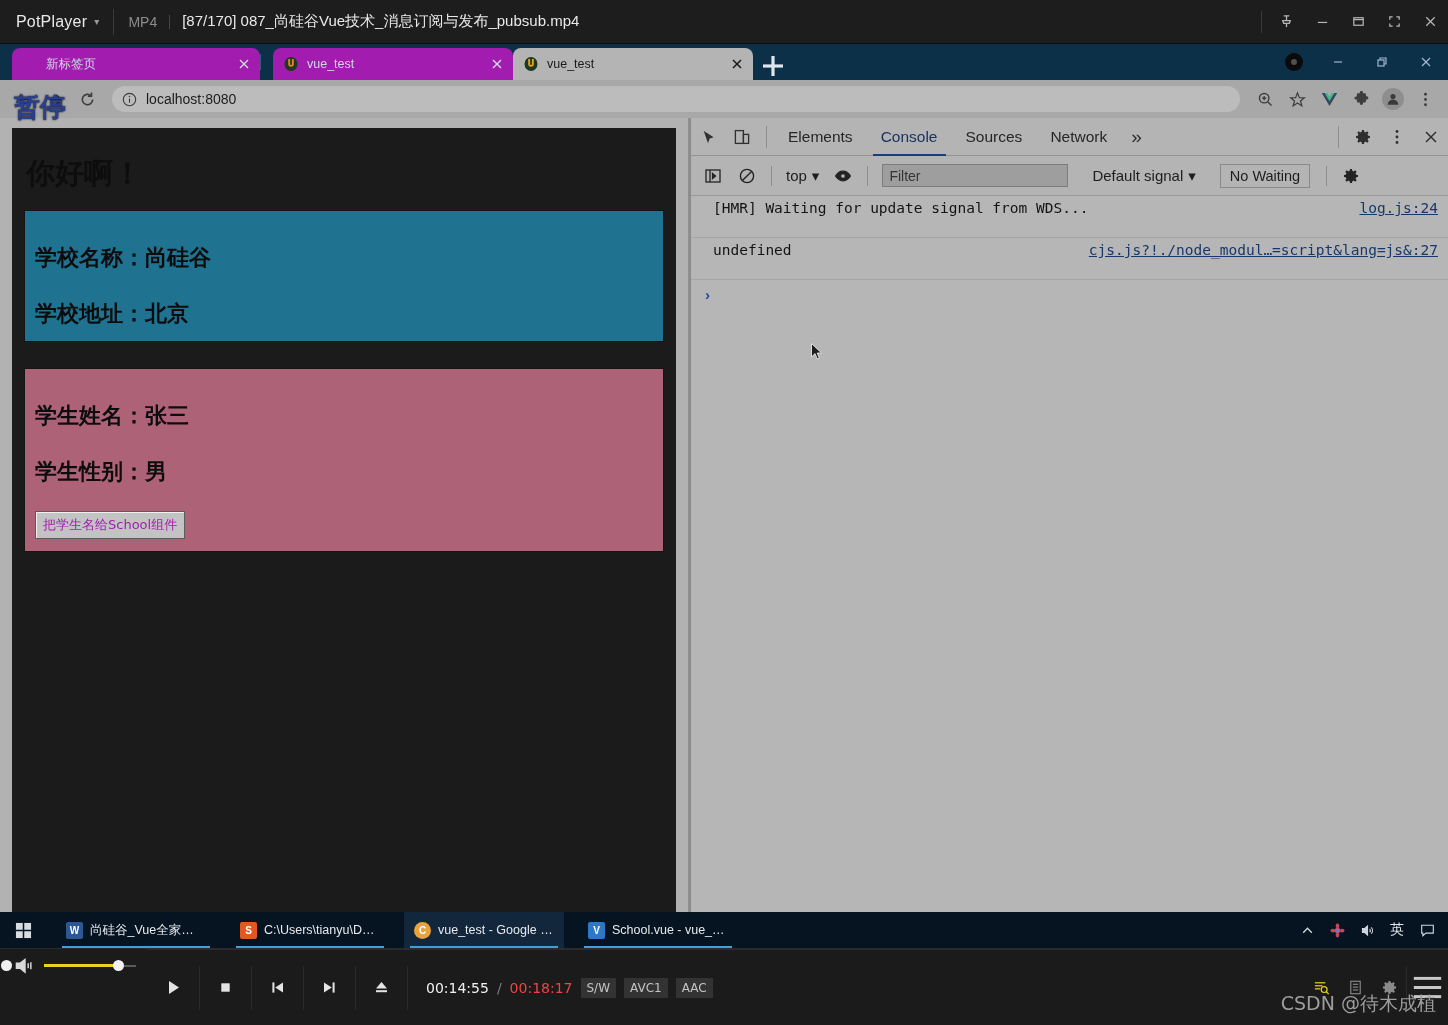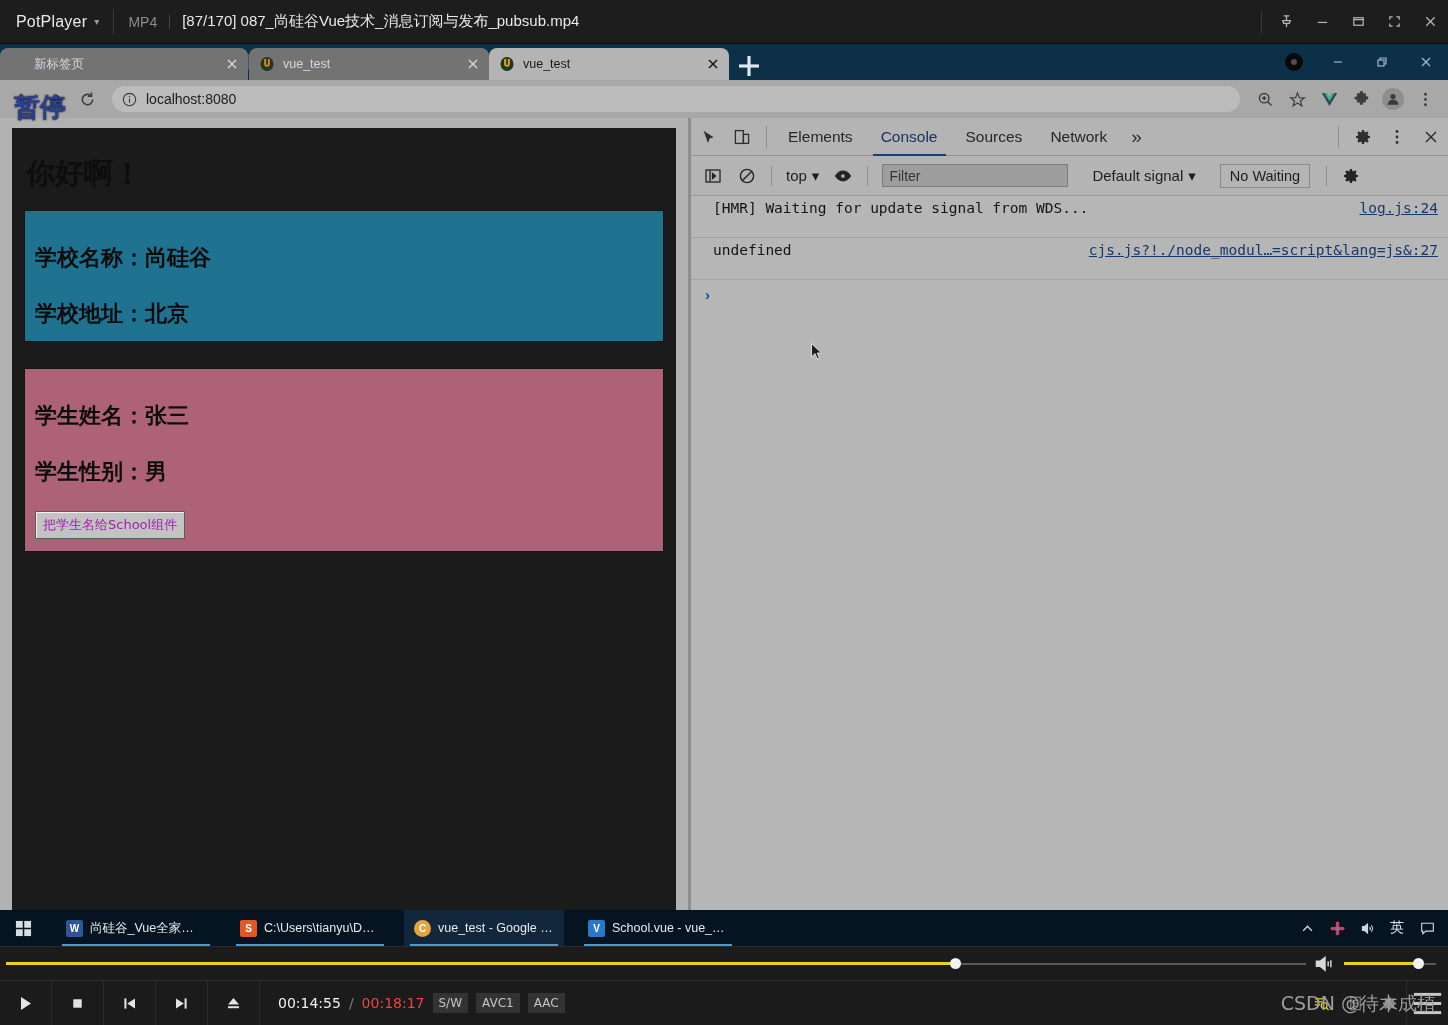--- a/index.html
+++ b/index.html
@@ -29,21 +29,21 @@
 
   
   #chrome-window{ position:absolute; left:0; top:0; width:1448px; height:868px;
                   display:flex; flex-direction:column; background:#0b3050; }
 
   
   #chrome-tabstrip{ height:36px; background:#0b3048; display:flex; align-items:flex-end;
                     position:relative; flex:0 0 36px; padding-left:0; }
   .ctab{ height:32px; display:flex; align-items:center; position:relative;
          border-top-left-radius:8px; border-top-right-radius:8px; }
-  .ctab.inactive{ background:#737373; color:#cfd8e3; }
+  .ctab.inactive{ background:#a21caf; color:#cfd8e3;margin-left:12px; }
   .ctab.active{ background:#b4b4b4; color:#1a1a1a; }
   .ctab-favicon{ width:16px; height:16px; margin:0 8px 0 10px; flex:0 0 16px; }
   .ctab-title{ font-size:12.5px; white-space:nowrap; overflow:hidden;
                text-overflow:ellipsis; flex:1 1 auto; }
   .ctab-close{ width:24px; height:24px; display:flex; align-items:center;
                justify-content:center; margin-right:4px; flex:0 0 24px; }
   .ctab-close svg{ width:10px; height:10px; }
   .tab-gap-line{ width:1px; height:16px; background:#39587a; align-self:center; }
   #tab-newtab{ width:28px; height:28px; display:flex; align-items:center;
                justify-content:center; color:#dfe6ee; margin-left:6px; }
@@ -151,21 +151,21 @@
                        overflow:hidden; text-overflow:ellipsis; }
   .tb-item .tbi-underline{ position:absolute; left:6px; right:6px; bottom:0;
                            height:2px; background:#4a9ad4; }
   #tray{ margin-left:auto; display:flex; align-items:center; height:36px; padding-right:6px; }
   .tray-icon{ width:30px; height:36px; display:flex; align-items:center;
               justify-content:center; color:#cfd6dd; }
   .tray-icon svg{ width:15px; height:15px; }
   #tray-ime{ font-size:14px; color:#dfe4e9; padding:0 8px; }
 
   
-  #pp-controls{ flex:0 0 77px; background:#1b1b1b; display:flex; flex-direction:column;
+  #pp-controls{ flex:0 0 77px; background:#1b1b1b; display:flex; 
                 border-top:1px solid #2b2b2b; }
   #pp-seekrow{ height:33px; display:flex; align-items:center; padding:0 6px; gap:8px; }
   #pp-seek{ flex:1 1 auto; height:16px; display:flex; align-items:center; position:relative; }
   .trackline{ position:absolute; left:0; right:0; height:2px; background:#5a5a5a; }
   .trackfill{ position:absolute; left:0; height:3px; background:#e8d21c; }
   .knob{ position:absolute; width:11px; height:11px; border-radius:50%; background:#f2f2f2; }
   #pp-volicon{ width:22px; height:18px; display:flex; align-items:center;
                justify-content:center; color:#d8d8d8; }
   #pp-volume{ width:92px; height:16px; position:relative; display:flex; align-items:center;
               margin-right:6px; }

